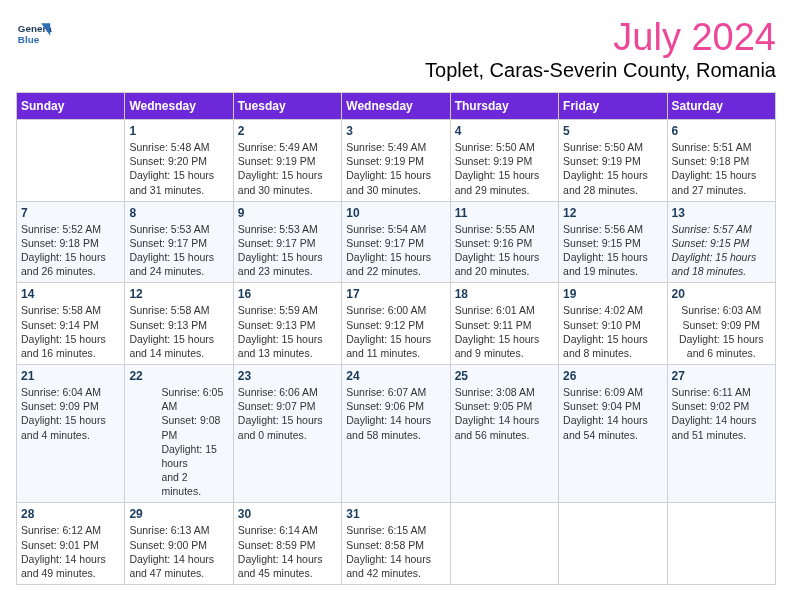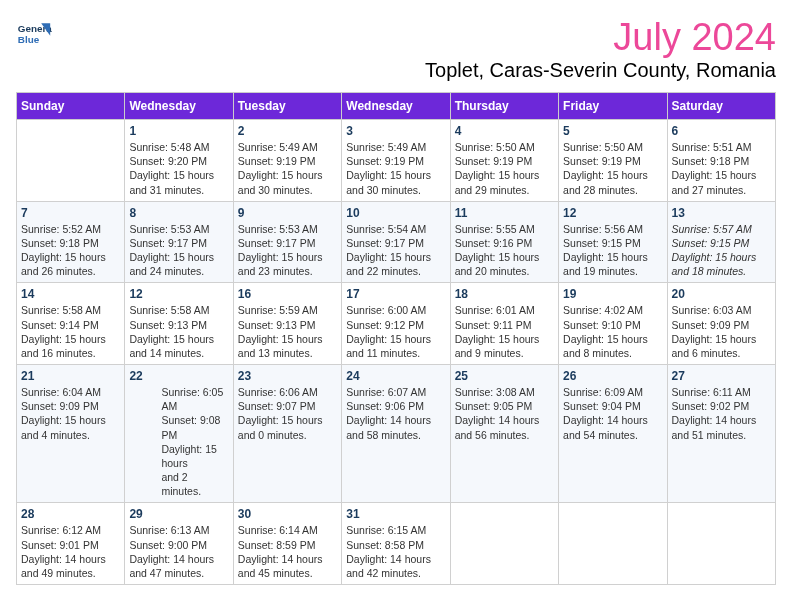--- a/index.html
+++ b/index.html
@@ -244,21 +244,21 @@
         </td>
         <td>
           <span class="day-num">19</span>
           <div class="day-info" style="white-space: pre-line;">Sunrise: 4:02 AM
 Sunset: 9:10 PM
 Daylight: 15 hours
 and 8 minutes.</div>
         </td>
         <td>
           <span class="day-num">20</span>
-          <div class="day-info" style="white-space: pre-line;">Sunrise: 6:03 AM
+          <div class="day-info" style="white-space: pre-line; text-align: center;">Sunrise: 6:03 AM
 Sunset: 9:09 PM
 Daylight: 15 hours
 and 6 minutes.</div>
         </td>
       </tr>
       <tr>
         <td>
           <span class="day-num">21</span>
           <div class="day-info" style="white-space: pre-line;">Sunrise: 6:04 AM
 Sunset: 9:09 PM

